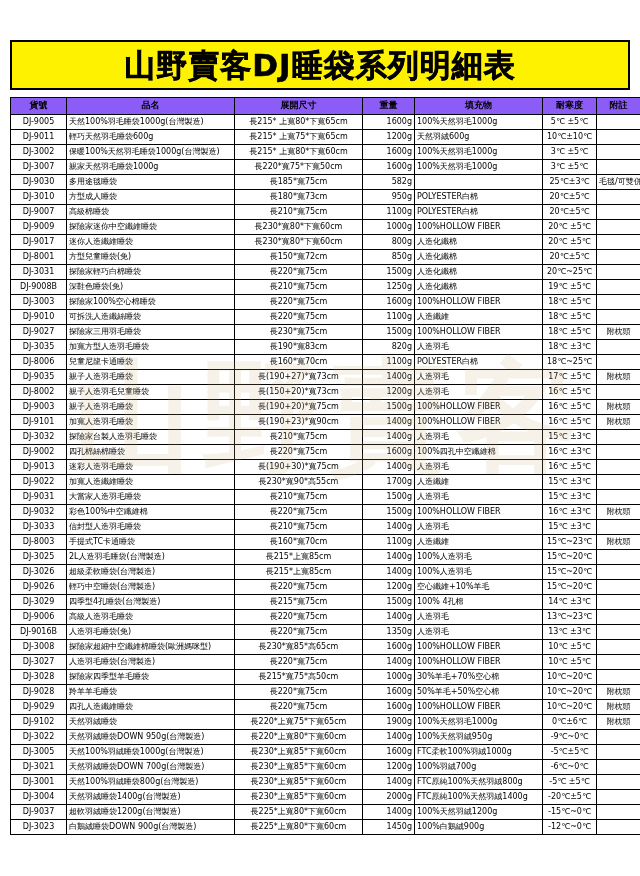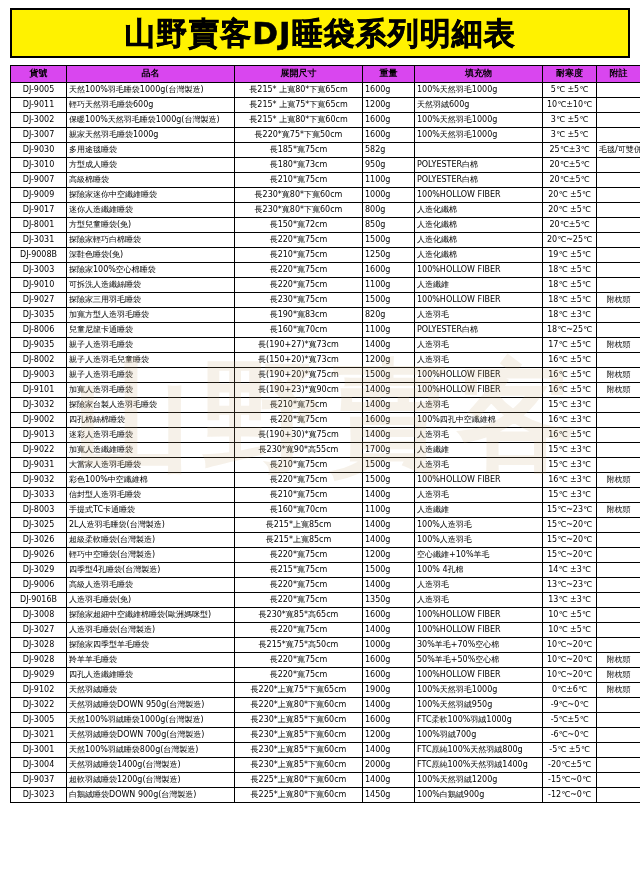--- a/index.html
+++ b/index.html
@@ -23,20 +23,21 @@
   }
   
   .title-banner {
     background: #fff200;
     border: 2px solid #000;
     height: 46px;
     display: flex;
     align-items: center;
     justify-content: center;
     margin-bottom: 7px;
+    margin-top: 32px;
   }
   .title-text {
     font-family: "DejaVu Sans", "Liberation Sans", sans-serif;
     font-weight: bold;
     font-size: 31px;
     letter-spacing: 1px;
     color: #000;
     line-height: 1;
     white-space: nowrap;
     -webkit-text-stroke: 0.6px #000;
@@ -73,30 +74,30 @@
     font-size: 8px;
     line-height: 1.05;
     padding: 1px 2px;
     color: #000;
     overflow: hidden;
     white-space: nowrap;
     height: 15px;
     box-sizing: border-box;
   }
   table.spec thead th {
-    background: #d946ef;
+    background: #8b5cf6;
     font-weight: bold;
     text-align: center;
     font-size: 9px;
     height: 17px;
   }
   .c-code   { width: 56px;  text-align: center; }
   .c-name   { width: 168px; text-align: left; padding-left: 3px; }
   .c-size   { width: 128px; text-align: center; padding-left: 3px; }
-  .c-weight { width: 52px;  text-align: left; }
+  .c-weight { width: 52px;  text-align: right; }
   .c-fill   { width: 128px; text-align: left; padding-left: 3px; }
   .c-temp   { width: 54px;  text-align: center; }
   .c-note   { width: 44px;  text-align: center; }
   tbody tr td { background: transparent; }
 </style>
 </head>
 <body>
 
 <div class="page">
 

